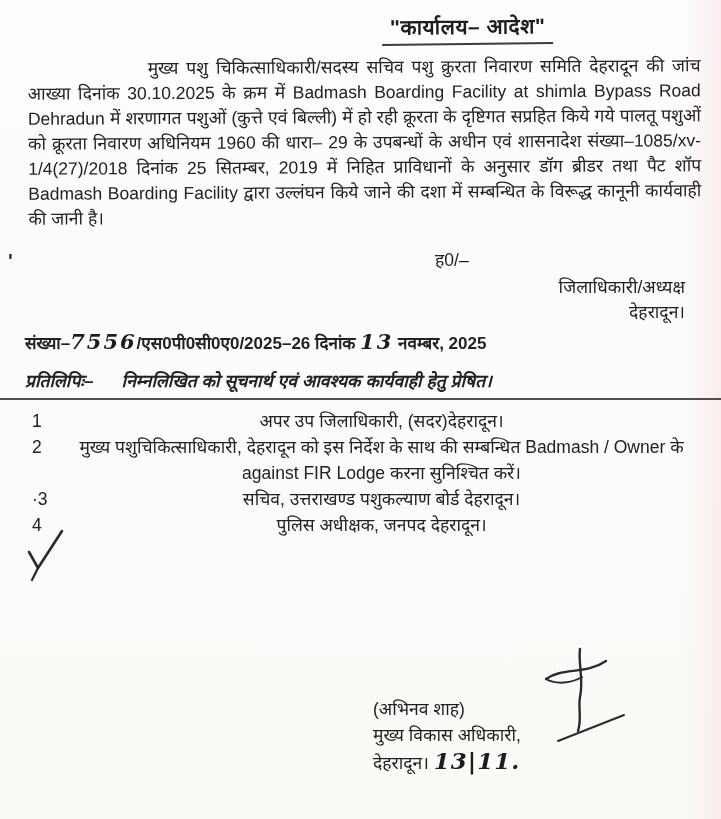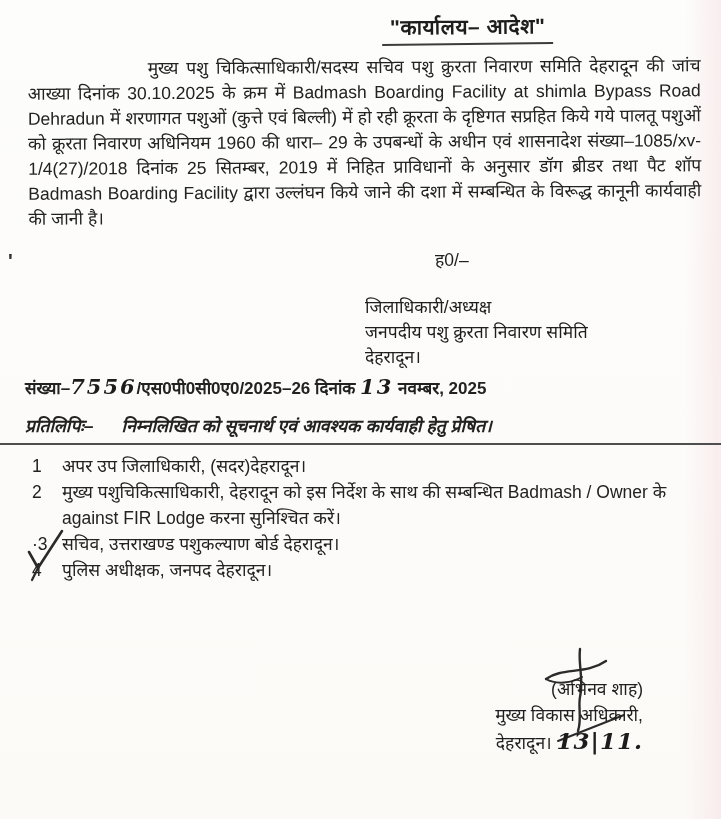--- a/index.html
+++ b/index.html
@@ -43,22 +43,22 @@
     position:absolute; left:8px; top:250px;
     font-size:20px; font-weight:bold; color:#333;
   }
   
   .sig-top {
     width:320px;
     margin:18px 36px 0 auto;
     font-size:17.5px;
     line-height:25px;
   }
-  .sig-abbrev { padding-left:70px; margin-bottom:22px; }
-  .sig-top .c { text-align:left; }
+  .sig-abbrev { padding-left:70px; margin-bottom:2px; }
+  .sig-top .c { text-align:right; }
   
   .office-line {
     margin:10px 10px 0 25px;
     font-size:20.5px;
     font-weight:700;
     letter-spacing:.2px;
     color:#1a1a1a;
     white-space:nowrap;
   }
   .ref-line {
@@ -83,27 +83,27 @@
     font-weight:600;
     border-bottom:2px solid #4e4e4e;
     color:#222;
     font-style:italic;
   }
   .copy-line .label { margin-right:28px; }
   
   .copy-list { margin:8px 20px 0 32px; }
   .copy-row { display:flex; font-size:17.5px; line-height:26px; color:#222; }
   .copy-row .num { flex:0 0 30px; }
-  .copy-row .txt { flex:1; text-align:left; }
+  .copy-row .txt { flex:1; text-align:center; }
   
   .sig-bottom {
     position:absolute;
-    top:676px; right:78px;
+    top:696px; right:78px;
     width:270px;
-    text-align:right;
+    text-align:left;
     font-size:17.5px;
     line-height:26px;
   }
   .sig-bottom .name { white-space:nowrap; }
   .sig-bottom .desig { white-space:nowrap; }
   .sig-bottom .place-row { white-space:nowrap; }
   .sig-bottom .hand-date { font-size:23px; letter-spacing:1px; }
   
   .check-anno  { position:absolute; left:22px;  top:528px; }
   .scribble    { position:absolute; left:528px; top:645px; }
@@ -118,21 +118,20 @@
   </div>
 
   <p class="para para1">मुख्य पशु चिकित्साधिकारी/सदस्य सचिव पशु क्रुरता निवारण समिति  देहरादून की जांच आख्या दिनांक 30.10.2025 के क्रम में Badmash Boarding Facility at shimla Bypass Road Dehradun में शरणागत पशुओं (कुत्ते एवं बिल्ली) में हो रही क्रूरता के दृष्टिगत सप्रहित किये गये पालतू पशुओं को क्रूरता निवारण अधिनियम 1960 की धारा– 29 के उपबन्धों के अधीन एवं शासनादेश संख्या–1085/xv-1/4(27)/2018 दिनांक 25 सितम्बर, 2019 में निहित प्राविधानों के अनुसार डॉग ब्रीडर तथा पैट शॉप Badmash Boarding Facility द्वारा उल्लंघन किये जाने की दशा में सम्बन्धित के विरूद्ध कानूनी कार्यवाही की जानी है।</p>
 
   <span class="margin-mark">'</span>
 
 
   <div class="sig-top">
     <div class="sig-abbrev">ह0/–</div>
     <div class="c">जिलाधिकारी/अध्यक्ष</div>
-    <div class="c">जनपदीय पशु क्रुरता निवारण समिति</div>
     <div class="c">देहरादून।</div>
   </div>
 
 
   <div class="ref-line">
     <span>संख्या–</span><span class="hand">7556</span><span>/एस0पी0सी0ए0/2025–26  दिनांक</span>
     <span class="hand">13</span>
     <span>नवम्बर, 2025</span>
   </div>
 

